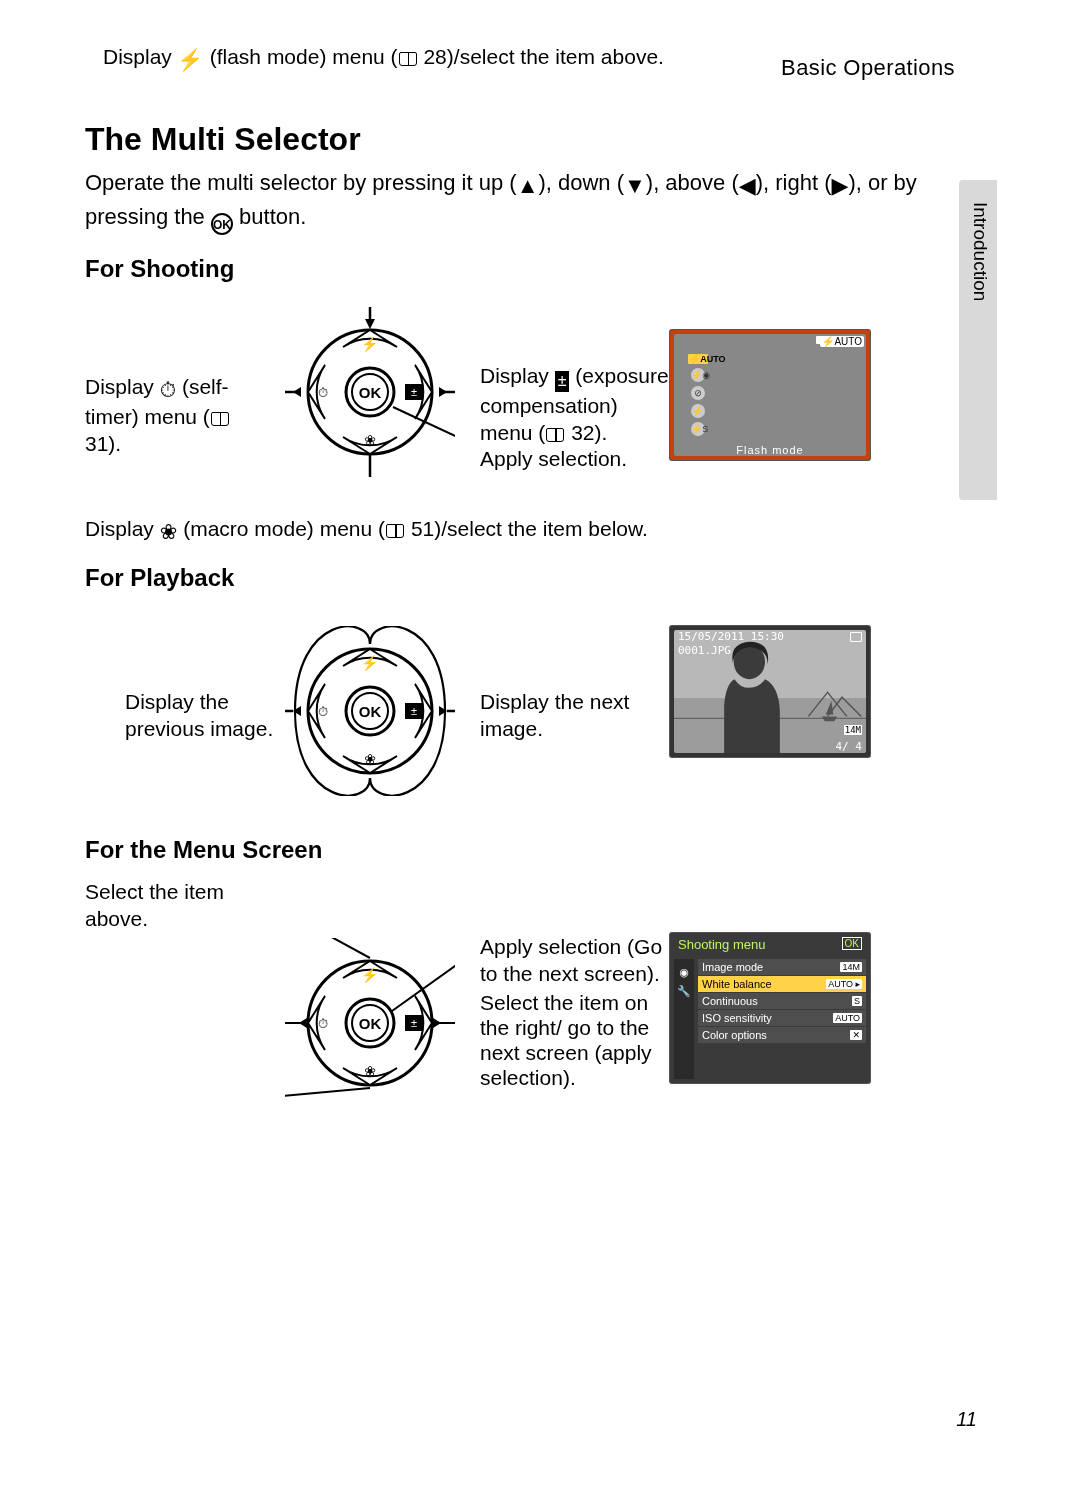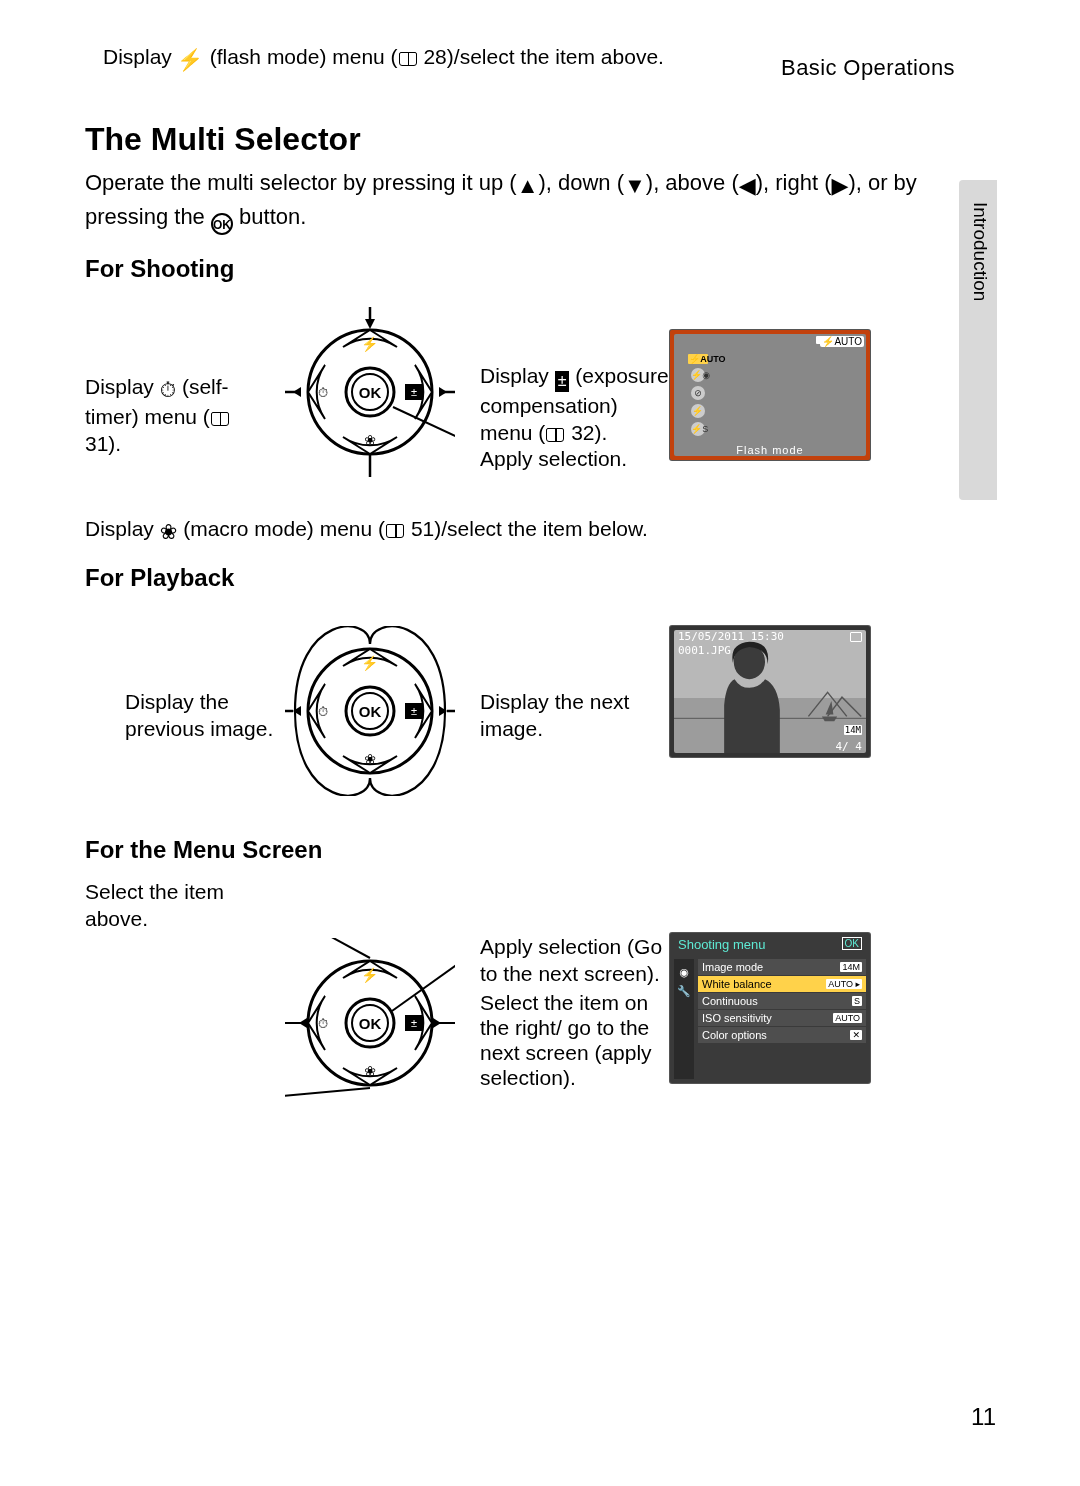--- a/index.html
+++ b/index.html
@@ -91,31 +91,31 @@
   .person svg{ width:100%; height:100%;}
   
   .menu-grid{ position:relative; height:260px;}
   .menu-up{ position:absolute; left:0; top:0; width:175px; font-size:21px; line-height:1.3;}
   .menu-left{ position:absolute; left:0; top:72px; width:175px; font-size:21px; line-height:1.3;}
   .menu-below{ position:absolute; left:0; top:200px; width:175px; font-size:21px; line-height:1.3;}
   .menu-apply{ position:absolute; left:395px; top:55px; width:190px; font-size:21px; line-height:1.3;}
   .menu-right{ position:absolute; left:395px; top:112px; width:190px; font-size:21px; line-height:1.2;}
   .dial-wrap-menu{ position:absolute; left:200px; top:60px; width:170px;}
   .screen-menu{ left:585px; top:55px; width:200px; height:150px; background:#3a3a3a;}
-  .screen-menu .title{ position:absolute; top:4px; left:8px; right:8px; font-size:13px; color:#5eead4;}
+  .screen-menu .title{ position:absolute; top:4px; left:8px; right:8px; font-size:13px; color:#bef264;}
   .screen-menu .sidebar{ position:absolute; left:4px; top:26px; width:20px; bottom:4px; background:#2a2a2a; text-align:center;}
   .screen-menu .sidebar .sic{ font-size:11px; color:#999; margin:8px 0; line-height:1;}
   .screen-menu .sidebar .sic.active{ color:#fff;}
   .screen-menu .list{ position:absolute; left:28px; right:4px; top:26px;}
   .screen-menu .item{ display:flex; justify-content:space-between; align-items:center; font-size:11px; color:#fff; padding:2px 4px; background:#4e4e4e; margin-bottom:1px;}
   .screen-menu .item.hl{ background:#ffd24a; color:#000;}
   .screen-menu .item .val{ font-size:9px; background:#fff; color:#000; padding:0 2px; border-radius:1px;}
   .screen-menu .item.hl .val{ background:#fff; color:#000;}
   
-  .folio{ position:absolute; right:84px; bottom:55px; font-size:24px;}
+  .folio{ position:absolute; right:103px; bottom:55px; font-style:italic; font-size:20px;}
   
   .iicon{ display:inline-block; vertical-align:-3px; }
   .book{ display:inline-block; width:18px; height:14px; border:1.6px solid #000; border-radius:2px 2px 3px 3px; position:relative; vertical-align:-2px; margin:0 1px;}
   .book::after{ content:""; position:absolute; left:50%; top:0; bottom:0; width:1.5px; background:#000;}
   .okcirc{ display:inline-block; width:22px; height:22px; border:2px solid #000; border-radius:50%; font-size:12px; font-weight:bold; text-align:center; line-height:20px; vertical-align:-5px;}
 </style>
 </head>
 <body>
 
 <div class="thumb-tab" style="position:absolute; right:83px; top:180px;">

